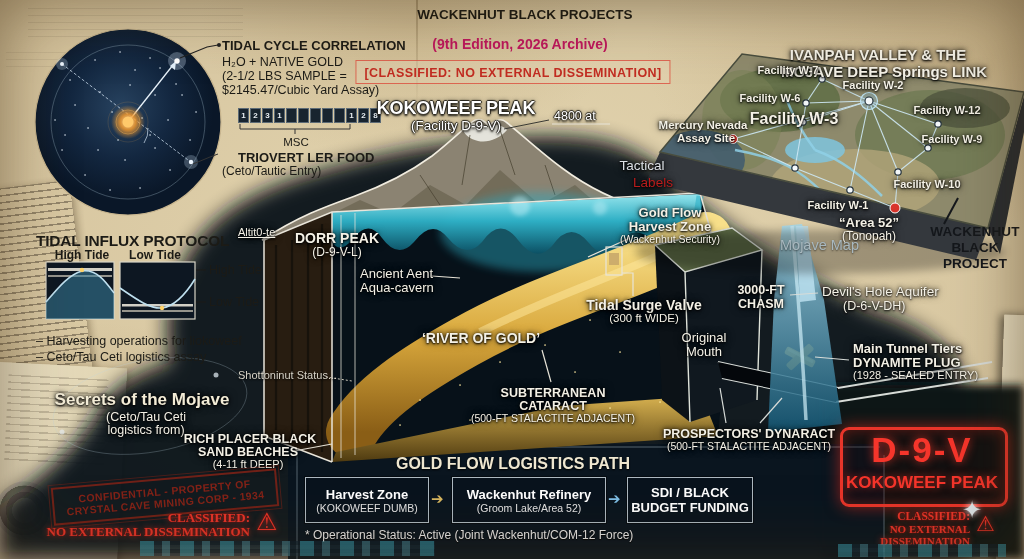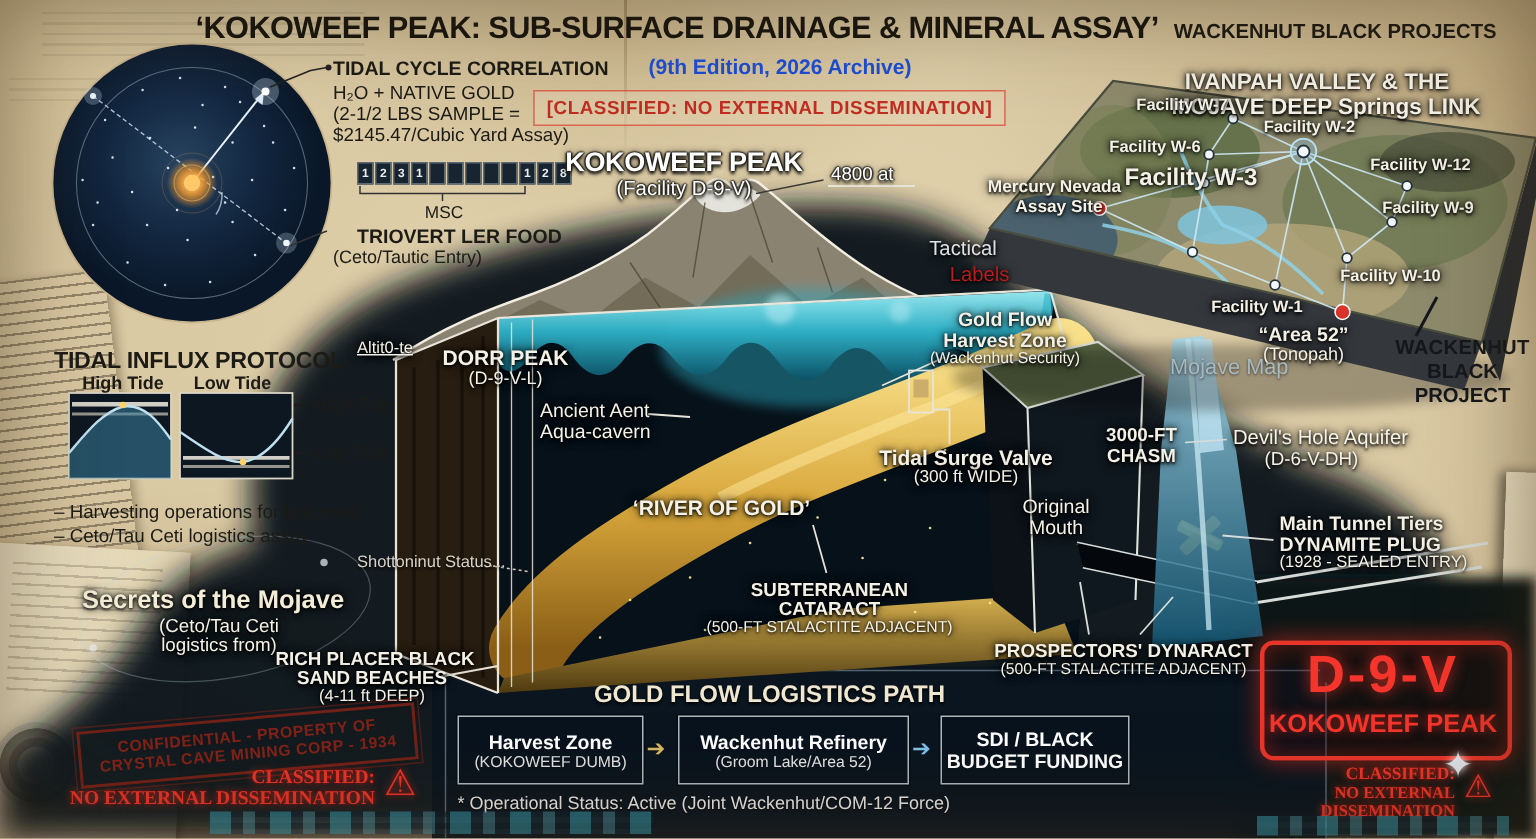--- a/index.html
+++ b/index.html
@@ -264,24 +264,23 @@
     <line x1="760" y1="423" x2="782" y2="398" stroke="#d8dcd8" stroke-width="1.2"></line>
     <line x1="790" y1="295" x2="818" y2="293" stroke="#d8dcd8" stroke-width="1"></line>
     <line x1="849" y1="360" x2="815" y2="357" stroke="#d8dcd8" stroke-width="1.2"></line>
     <ellipse cx="150" cy="406" rx="98" ry="46" stroke="#bcd4e0" stroke-width=".8" opacity=".3" transform="rotate(-10 150 406)"></ellipse>
     <circle cx="216" cy="375" r="2.5" fill="#e8f2fa" opacity=".7"></circle>
     <circle cx="62" cy="432" r="2.5" fill="#e8f2fa" opacity=".6"></circle>
   </g>
 </svg>
 
 <div class="abs" style="left:512px;top:7px;transform:translateX(-44%);white-space:nowrap;display:flex;align-items:baseline;gap:10px;">
-  <span class="d b" style="font-size:20.5px;letter-spacing:-0.4px;color:#15140f;">‘KOKOWEEF PEAK: SUB-SURFACE DRAINAGE &amp; MINERAL ASSAY’</span>
   <span class="d b" style="font-size:13.5px;color:#1a1913;">WACKENHUT BLACK PROJECTS</span>
 </div>
-<div class="abs c d b" style="left:520px;top:36px;font-size:14px;font-weight:600;color:#1d4ed8;">(9th Edition, 2026 Archive)</div>
+<div class="abs c d b" style="left:520px;top:36px;font-size:14px;font-weight:600;color:#be185d;">(9th Edition, 2026 Archive)</div>
 <div class="abs c bannerbox" style="left:513px;top:60px;">
   <span class="b" style="font-size:12.5px;color:#c22d22;letter-spacing:.4px;">[CLASSIFIED: NO EXTERNAL DISSEMINATION]</span>
 </div>
 
 <div class="abs d b" style="left:222px;top:38px;font-size:13px;">TIDAL CYCLE CORRELATION</div>
 <div class="abs d" style="left:222px;top:55px;font-size:12.5px;">H₂O + NATIVE GOLD</div>
 <div class="abs d" style="left:222px;top:69px;font-size:12.5px;">(2-1/2 LBS SAMPLE =</div>
 <div class="abs d" style="left:222px;top:83px;font-size:12.5px;">$2145.47/Cubic Yard Assay)</div>
 <div class="abs cellbar" style="left:238px;top:108px;">
   <span class="cell">1</span>

